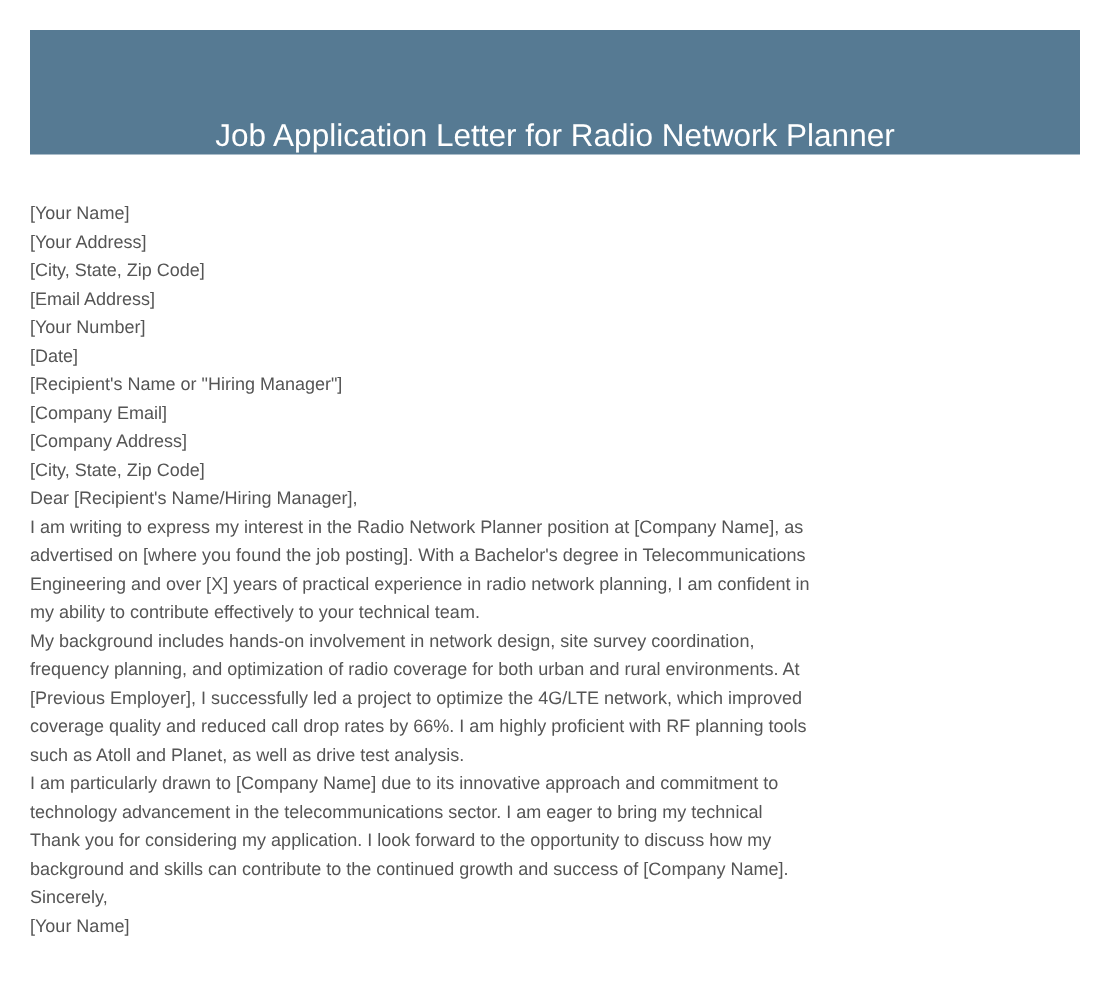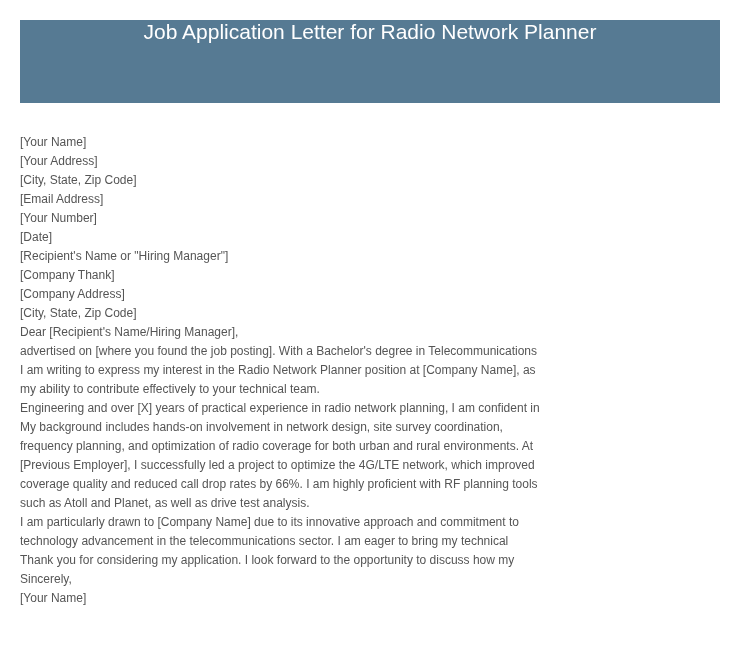--- a/index.html
+++ b/index.html
@@ -1,19 +1,19 @@
 <!DOCTYPE html>
 <html><head>
 <meta charset="utf-8">
 <style>
   html, body { margin: 0; padding: 0; background: #ffffff; }
   body { width: 740px; height: 667px; overflow: hidden; position: relative; }
   .header {
     position: absolute; left: 20px; top: 20px; width: 700px; height: 83px;
-    background: #567a93; display: flex; align-items: flex-start; justify-content: center;
+    background: #567a93; display: flex; align-items: flex-end; justify-content: center;
   }
   .header h1 {
     margin: 0; color: #ffffff; font-family: "Liberation Sans", sans-serif;
     font-weight: normal; font-size: 21px; letter-spacing: 0px;
   }
   .letter {
     position: absolute; left: 20px; top: 133px; width: 700px;
     font-family: "Liberation Sans", sans-serif; font-size: 12px; line-height: 19px;
     color: #555555;
   }
@@ -28,41 +28,42 @@
 </div>
 
 <div class="letter">
   <div class="line">[Your Name]</div>
   <div class="line">[Your Address]</div>
   <div class="line">[City, State, Zip Code]</div>
   <div class="line">[Email Address]</div>
   <div class="line">[Your Number]</div>
   <div class="line">[Date]</div>
   <div class="line">[Recipient's Name or "Hiring Manager"]</div>
-  <div class="line">[Company Thank]</div>
+  <div class="line">[Company Email]</div>
   <div class="line">[Company Address]</div>
   <div class="line">[City, State, Zip Code]</div>
   <div class="line">Dear [Recipient's Name/Hiring Manager],</div>
 
   <p>
+    <span class="line" style="display:block">I am writing to express my interest in the Radio Network Planner position at [Company Name], as</span>
     <span class="line" style="display:block">advertised on [where you found the job posting]. With a Bachelor's degree in Telecommunications</span>
-    <span class="line" style="display:block">I am writing to express my interest in the Radio Network Planner position at [Company Name], as</span>
+    <span class="line" style="display:block">Engineering and over [X] years of practical experience in radio network planning, I am confident in</span>
     <span class="line" style="display:block">my ability to contribute effectively to your technical team.</span>
-    <span class="line" style="display:block">Engineering and over [X] years of practical experience in radio network planning, I am confident in</span>
   </p>
   <p>
     <span class="line" style="display:block">My background includes hands-on involvement in network design, site survey coordination,</span>
     <span class="line" style="display:block">frequency planning, and optimization of radio coverage for both urban and rural environments. At</span>
     <span class="line" style="display:block">[Previous Employer], I successfully led a project to optimize the 4G/LTE network, which improved</span>
     <span class="line" style="display:block">coverage quality and reduced call drop rates by 66%. I am highly proficient with RF planning tools</span>
     <span class="line" style="display:block">such as Atoll and Planet, as well as drive test analysis.</span>
   </p>
   <p>
     <span class="line" style="display:block">I am particularly drawn to [Company Name] due to its innovative approach and commitment to</span>
     <span class="line" style="display:block">technology advancement in the telecommunications sector. I am eager to bring my technical</span>
   </p>
   <p>
     <span class="line" style="display:block">Thank you for considering my application. I look forward to the opportunity to discuss how my</span>
+    <span class="line" style="display:block">background and skills can contribute to the continued growth and success of [Company Name].</span>
   </p>
 
   <div class="line">Sincerely,</div>
   <div class="line">[Your Name]</div>
 </div>
 
 </body></html>

